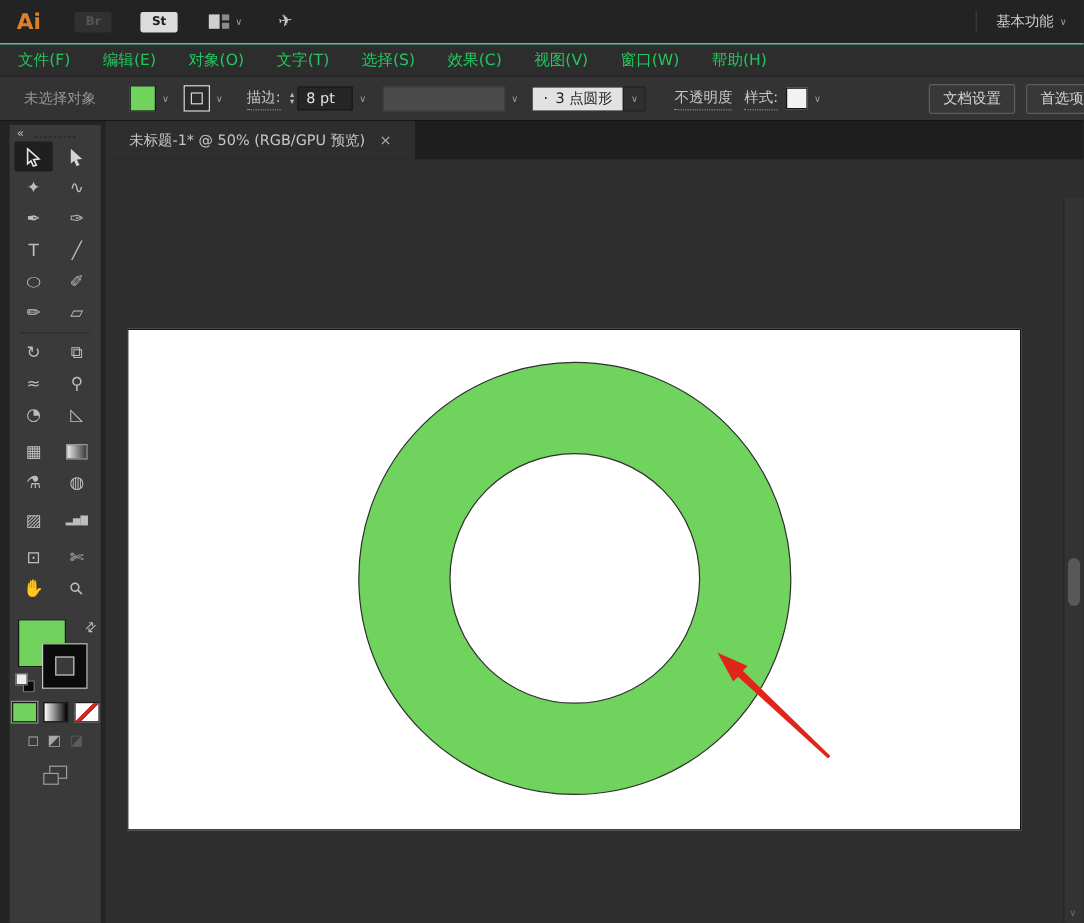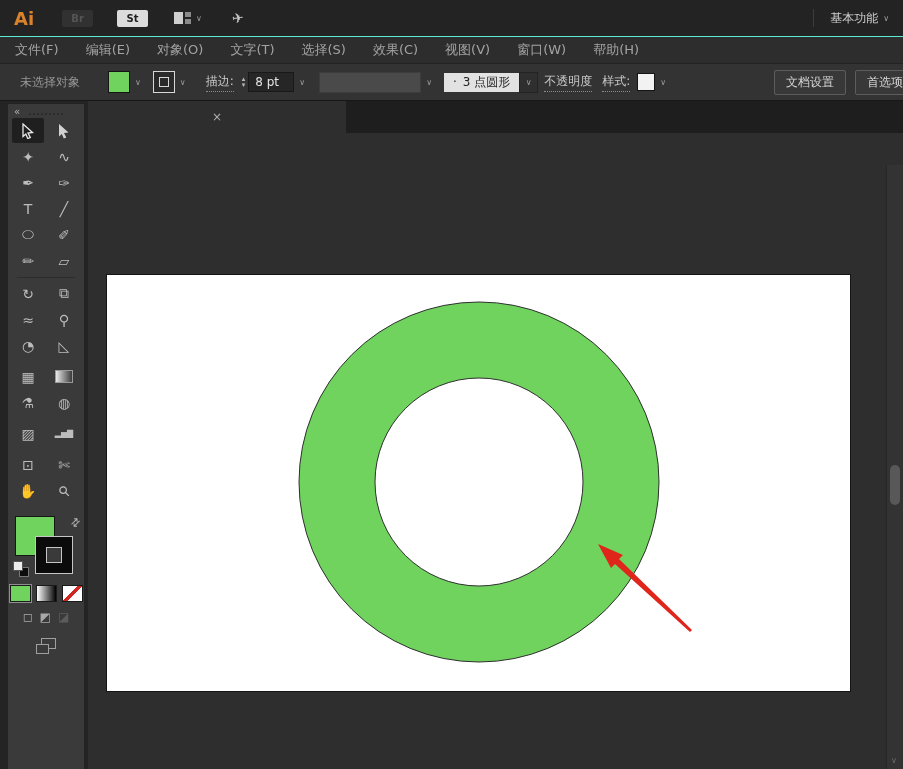--- a/index.html
+++ b/index.html
@@ -18,21 +18,21 @@
   .ws-icon .b{position:absolute;right:0;top:0;width:6px;height:5px;background:#8a8a8a;}
   .ws-icon .c{position:absolute;right:0;bottom:0;width:6px;height:5px;background:#8a8a8a;}
   .chev{color:#9a9a9a;font-size:8px;margin-left:5px;}
   .share{color:#c7c7c7;font-size:14px;margin-left:30px;transform:rotate(-8deg);}
   .tb-right{margin-left:auto;display:flex;align-items:center;margin-right:14px;}
   .tb-sep{width:1px;height:18px;background:#3c3c3c;margin-right:16px;}
   .ws-label{color:#cfcfcf;font-size:12px;}
   
   #menubar{position:absolute;left:0;top:37px;width:903px;height:26px;background:#2d2d2d;
     display:flex;align-items:center;gap:27px;padding-left:15px;border-bottom:1px solid #222;}
-  .menu-item{color:#a3a3a3;font-size:13px;white-space:nowrap;cursor:default;}
+  .menu-item{color:#22c55e;font-size:13px;white-space:nowrap;cursor:default;}
   
   #controlbar{position:absolute;left:0;top:64px;width:903px;height:36px;background:#333;
     display:flex;align-items:center;border-bottom:1px solid #171717;font-size:12px;}
   .status{color:#969696;margin-left:20px;width:78px;}
   .grp{display:flex;align-items:center;}
   .sw{width:20px;height:20px;display:inline-block;border:1px solid #141414;}
   .sw.stroke{background:#2a2a2a;position:relative;border:1px solid #d8d8d8;}
   .sw.stroke .hole{position:absolute;left:5px;top:5px;width:8px;height:8px;border:1px solid #d8d8d8;}
   .sw.style{background:#f2f2f2;}
   .lbl{color:#c9c9c9;border-bottom:1px dotted #8a8a8a;padding-bottom:1px;white-space:nowrap;}
@@ -164,21 +164,21 @@
   </span>
   <span class="grp" style="margin-left:12px;">
     <span class="brush">
       <i>·</i>
       <span>3 点圆形</span>
     </span>
     <span class="chevbtn">
       <i class="chev" style="margin:0;">∨</i>
     </span>
   </span>
-  <span class="grp" style="margin-left:6px;">
+  <span class="grp" style="margin-left:24px;">
     <span class="lbl">不透明度</span>
   </span>
   <span class="grp" style="margin-left:10px;justify-content:center;">
     <span class="lbl">样式:</span>
     <span class="sw style" style="width:16px;height:16px;margin-left:7px;"></span>
     <i class="chev">∨</i>
   </span>
   <span class="grp" style="margin-left:auto;gap:9px;margin-right:-12px;">
     <span class="btn">文档设置</span>
     <span class="btn">首选项</span>
@@ -341,20 +341,21 @@
             <span class="r1"></span>
             <span class="r2"></span>
           </span>
       </div>
     </div>
   </div>
 
   <div id="docwin">
     <div id="tabbar">
       <div class="tab">
+        <span>未标题-1* @ 50% (RGB/GPU 预览)</span>
         <i class="close">×</i>
       </div>
     </div>
     <div id="canvas">
       <div id="artboard">
         <svg width="745" height="418" viewBox="0 0 745 418">
           <circle stroke-width="1" cx="372" cy="207" r="180" fill="#6fd35e" stroke="#2f2f2f"></circle>
           <circle stroke-width="1" cx="372" cy="207" r="104" fill="#ffffff" stroke="#2f2f2f"></circle>
           <polygon points="491,269 516,280 512,284 585,355 583,357 508,289 504,293" fill="#e0251b"></polygon>
         </svg>

